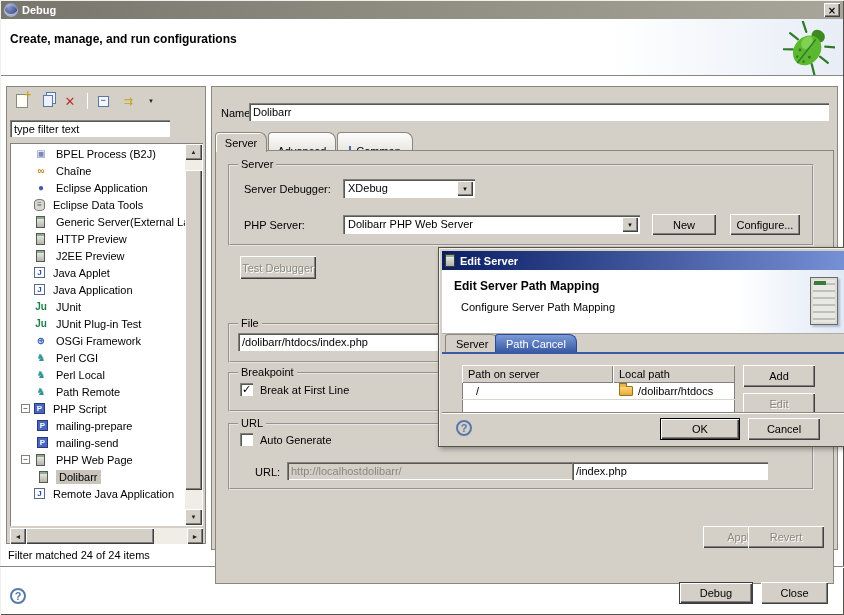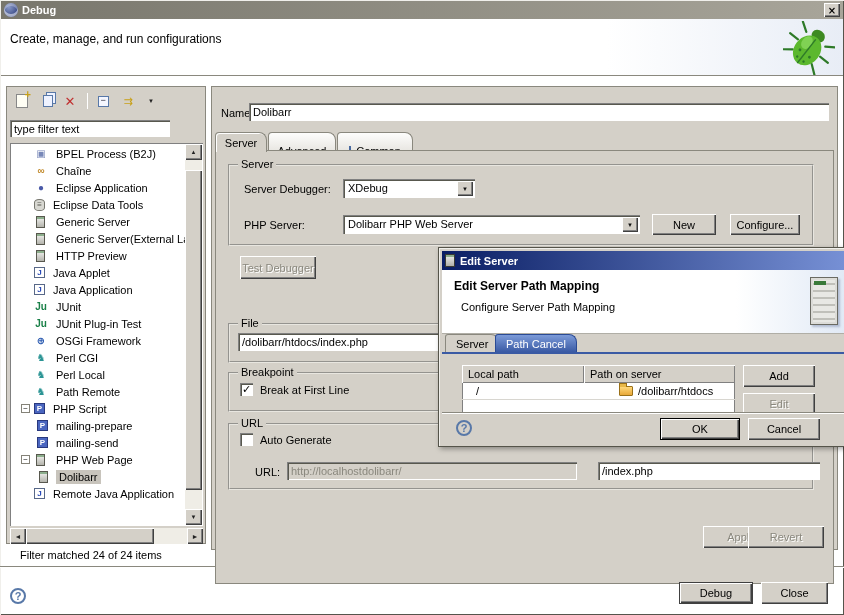--- a/index.html
+++ b/index.html
@@ -36,21 +36,21 @@
   #titlebar { position:absolute; left:1px; top:1px; right:1px; height:18px;
     background:linear-gradient(to right,#78766c,#a8a59a); display:flex; align-items:center; padding:0 3px; }
   #titlebar .ttl { color:#fff; font-weight:bold; margin-left:4px; }
   #titlebar .winx { position:absolute; right:3px; top:2px; }
   .eclipse-ico { width:14px; height:14px; border-radius:50%;
     background: radial-gradient(circle at 35% 30%, #8a9ac8, #3a4a88 70%);
     box-shadow: inset 0 -3px 0 rgba(255,255,255,.55), inset 0 3px 0 rgba(255,255,255,.3); }
   #banner { position:absolute; left:1px; top:19px; right:1px; height:57px;
     background:linear-gradient(to right,#ffffff 72%, #e8edf6);
     border-bottom:1px solid #8a887e; box-shadow: 0 1px 0 #fff; }
-  #banner .head { position:absolute; left:9px; top:13px; font-size:12px; font-weight:normal; }
+  #banner .head { position:absolute; left:9px; top:13px; font-size:12px; font-weight:bold; }
   #bugimg { position:absolute; right:8px; top:2px; }
 
   
   #leftpanel { position:absolute; left:6px; top:86px; width:200px; height:458px; border:1px solid #8a887e; background:#d4d0c8; }
   #ltoolbar { position:absolute; left:0; top:0; right:0; height:28px; display:flex; align-items:center; padding-left:4px; }
   .tbico { width:22px; height:20px; display:flex; align-items:center; justify-content:center; margin-right:2px; font-size:12px; }
   .tbsep { width:1px; height:16px; background:#9a9890; border-right:1px solid #fff; margin:0 4px; }
   .ico-newpage { position:relative; width:12px; height:14px; background:#fffef4; border:1px solid #888; }
   .ico-newpage::after { content:"+"; position:absolute; right:-4px; top:-7px; color:#c8a018; font-weight:bold; font-size:11px; }
   .ico-copy { position:relative; width:10px; height:12px; background:#eef2ff; border:1px solid #5878a8; box-shadow:3px -3px 0 -1px #eef2ff, 3px -3px 0 0 #5878a8; margin-left:3px; }
@@ -76,21 +76,21 @@
     box-shadow: inset 0 2px 0 #8cae8c; margin-left:2px; margin-right:8px; }
   .t-ico.php { width:11px; height:11px; background:#4a66c0; border:1px solid #28387e; font-size:8px; }
   .t-ico.box { width:11px; height:11px; background:#fff; border:1px solid #586888; font-size:8px; }
   .t-ico.cyl { width:11px; height:12px; background:#d8d8d2; border:1px solid #787870; border-radius:45%/30%; font-size:8px; }
   
   .sb-btn { position:absolute; display:flex; align-items:center; justify-content:center; font-size:6px; color:#222; background:#d4d0c8;
     box-shadow: inset 1px 1px 0 #fff, inset -1px -1px 0 #404040, inset -2px -2px 0 #808080; }
   .sb-thumb { position:absolute; background:#d4d0c8; box-shadow: inset 1px 1px 0 #fff, inset -1px -1px 0 #404040, inset -2px -2px 0 #808080; }
   #vscroll { position:absolute; right:1px; top:1px; width:17px; bottom:1px; background:#efede6; }
   #hscroll { position:absolute; left:3px; top:441px; width:193px; height:16px; background:#efede6; }
-  #lstatus { position:absolute; left:20px; top:549px; }
+  #lstatus { position:absolute; left:8px; top:549px; }
   #hdivider { position:absolute; left:0; top:566px; width:844px; height:2px; background:#8a887e; border-bottom:1px solid #fff; }
 
   
   #rightpanel { position:absolute; left:211px; top:86px; width:627px; height:464px; border:1px solid #8a887e; background:#d4d0c8; }
   #tabcontent { position:absolute; left:3px; top:63px; width:619px; height:434px; border:1px solid #8a887e;
     border-top:1px solid #8a887e; background:#d4d0c8; }
   .tab { position:absolute; top:45px; height:36px; display:flex; align-items:center; justify-content:center;
     border:1px solid #8a887e; border-bottom:none; border-radius:4px 8px 0 0; background:linear-gradient(#fdfdfc,#d4d0c8); padding:0 12px; }
   .tab.active { height:20px; z-index:3; background:#d4d0c8; box-shadow: inset 1px 1px 0 #fff; }
   .tab-grid { width:13px; height:10px; margin-right:5px; background:
@@ -215,31 +215,31 @@
             <span class="lab">Eclipse Application</span>
           </div>
           <div class="trow">
             <span class="spacer"></span>
             <span class="t-ico cyl" style="color: rgb(88, 88, 80);">≡</span>
             <span class="lab">Eclipse Data Tools</span>
           </div>
           <div class="trow">
             <span class="spacer"></span>
             <span class="t-ico srv"></span>
-            <span class="lab">Generic Server</span>
-          </div>
-          <div class="trow">
-            <span class="spacer"></span>
-            <span class="t-ico srv"></span>
             <span class="lab">Generic Server(External La</span>
           </div>
           <div class="trow">
             <span class="spacer"></span>
             <span class="t-ico srv"></span>
             <span class="lab">HTTP Preview</span>
+          </div>
+          <div class="trow">
+            <span class="spacer"></span>
+            <span class="t-ico srv"></span>
+            <span class="lab">J2EE Preview</span>
           </div>
           <div class="trow">
             <span class="spacer"></span>
             <span class="t-ico box" style="color: rgb(42, 74, 184);">J</span>
             <span class="lab">Java Applet</span>
           </div>
           <div class="trow">
             <span class="spacer"></span>
             <span class="t-ico box" style="color: rgb(42, 74, 184);">J</span>
             <span class="lab">Java Application</span>
@@ -362,21 +362,21 @@
         <span class="check" style="left:10px;top:9px;">✓</span>
         <div class="lbl" style="left:30px;top:10px;">Break at First Line</div>
       </div>
 
       <div class="group" style="left:12px;top:272px;width:586px;height:67px;">
         <span class="legend">URL</span>
         <span class="check" style="left:10px;top:8px;"></span>
         <div class="lbl" style="left:30px;top:9px;text-align:right;">Auto Generate</div>
         <div class="lbl" style="left:25px;top:41px;">URL:</div>
         <input class="field disabled" style="left: 57px; top: 37px; width: 290px; height: 18px;" value="http://localhostdolibarr/">
-        <input class="field" style="left: 368px; top: 37px; width: 222px; height: 18px;" value="/index.php">
+        <input class="field" style="left: 342px; top: 37px; width: 196px; height: 18px;" value="/index.php">
       </div>
     </div>
 
     <div class="btn disabled" style="left:454px;top:439px;width:76px;height:22px;margin-left:37px;">Apply</div>
     <div class="btn disabled" style="left:536px;top:439px;width:76px;height:22px;">Revert</div>
   </div>
 
   <div id="dialog">
     <div id="dlg-titlebar">
       <span class="mini-server"></span>
@@ -392,22 +392,22 @@
       <span>Server</span>
       </div>
     <div class="dlg-tab active" style="left:56px;">
       <span>Path Cancel</span>
       </div>
     <div id="dlg-tabline"></div>
 
     <div id="dlg-content">
       <div id="mtable">
         <div class="hrow">
+          <div class="hcell" style="width:151px;">Path on server</div>
           <div class="hcell" style="width:122px;">Local path</div>
-          <div class="hcell" style="width:151px;">Path on server</div>
         </div>
         <div class="brow">
           <div class="bcell" style="width:151px;padding-left:14px;">/</div>
           <div class="bcell" style="width:122px;">
             <span class="folder-icon"></span>
             <span>/dolibarr/htdocs</span>
           </div>
         </div>
         <div class="brow"></div>
       </div>

